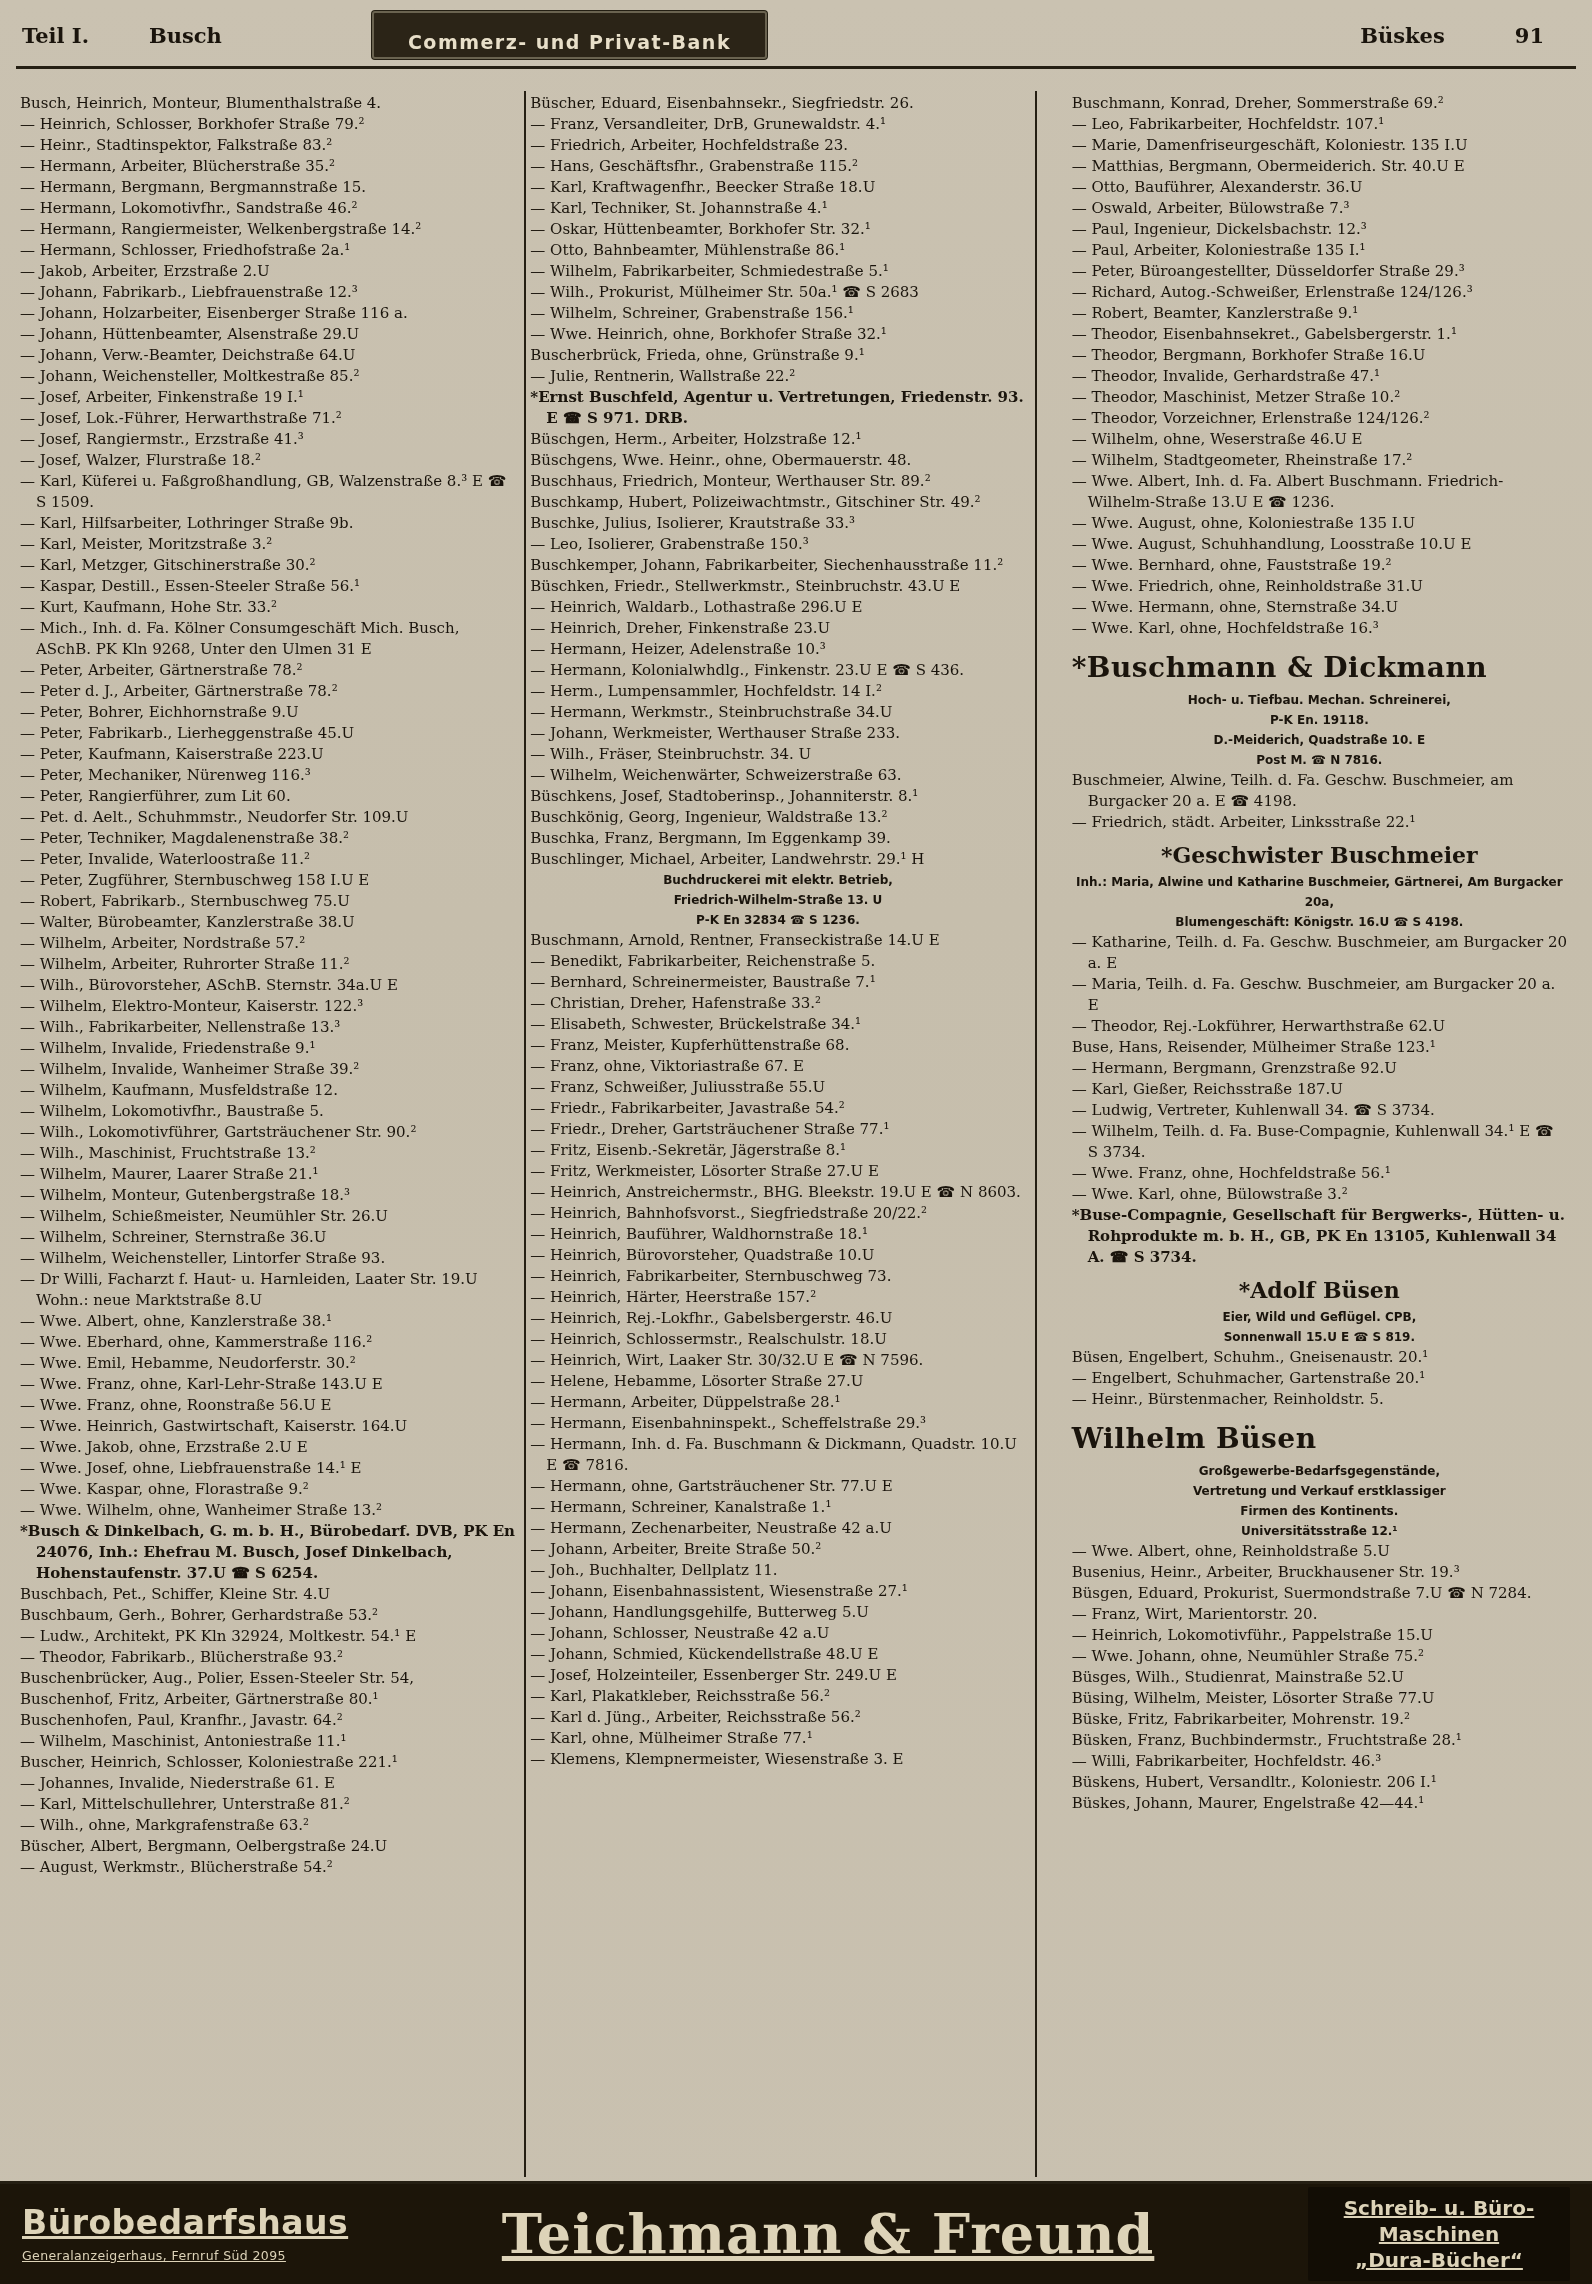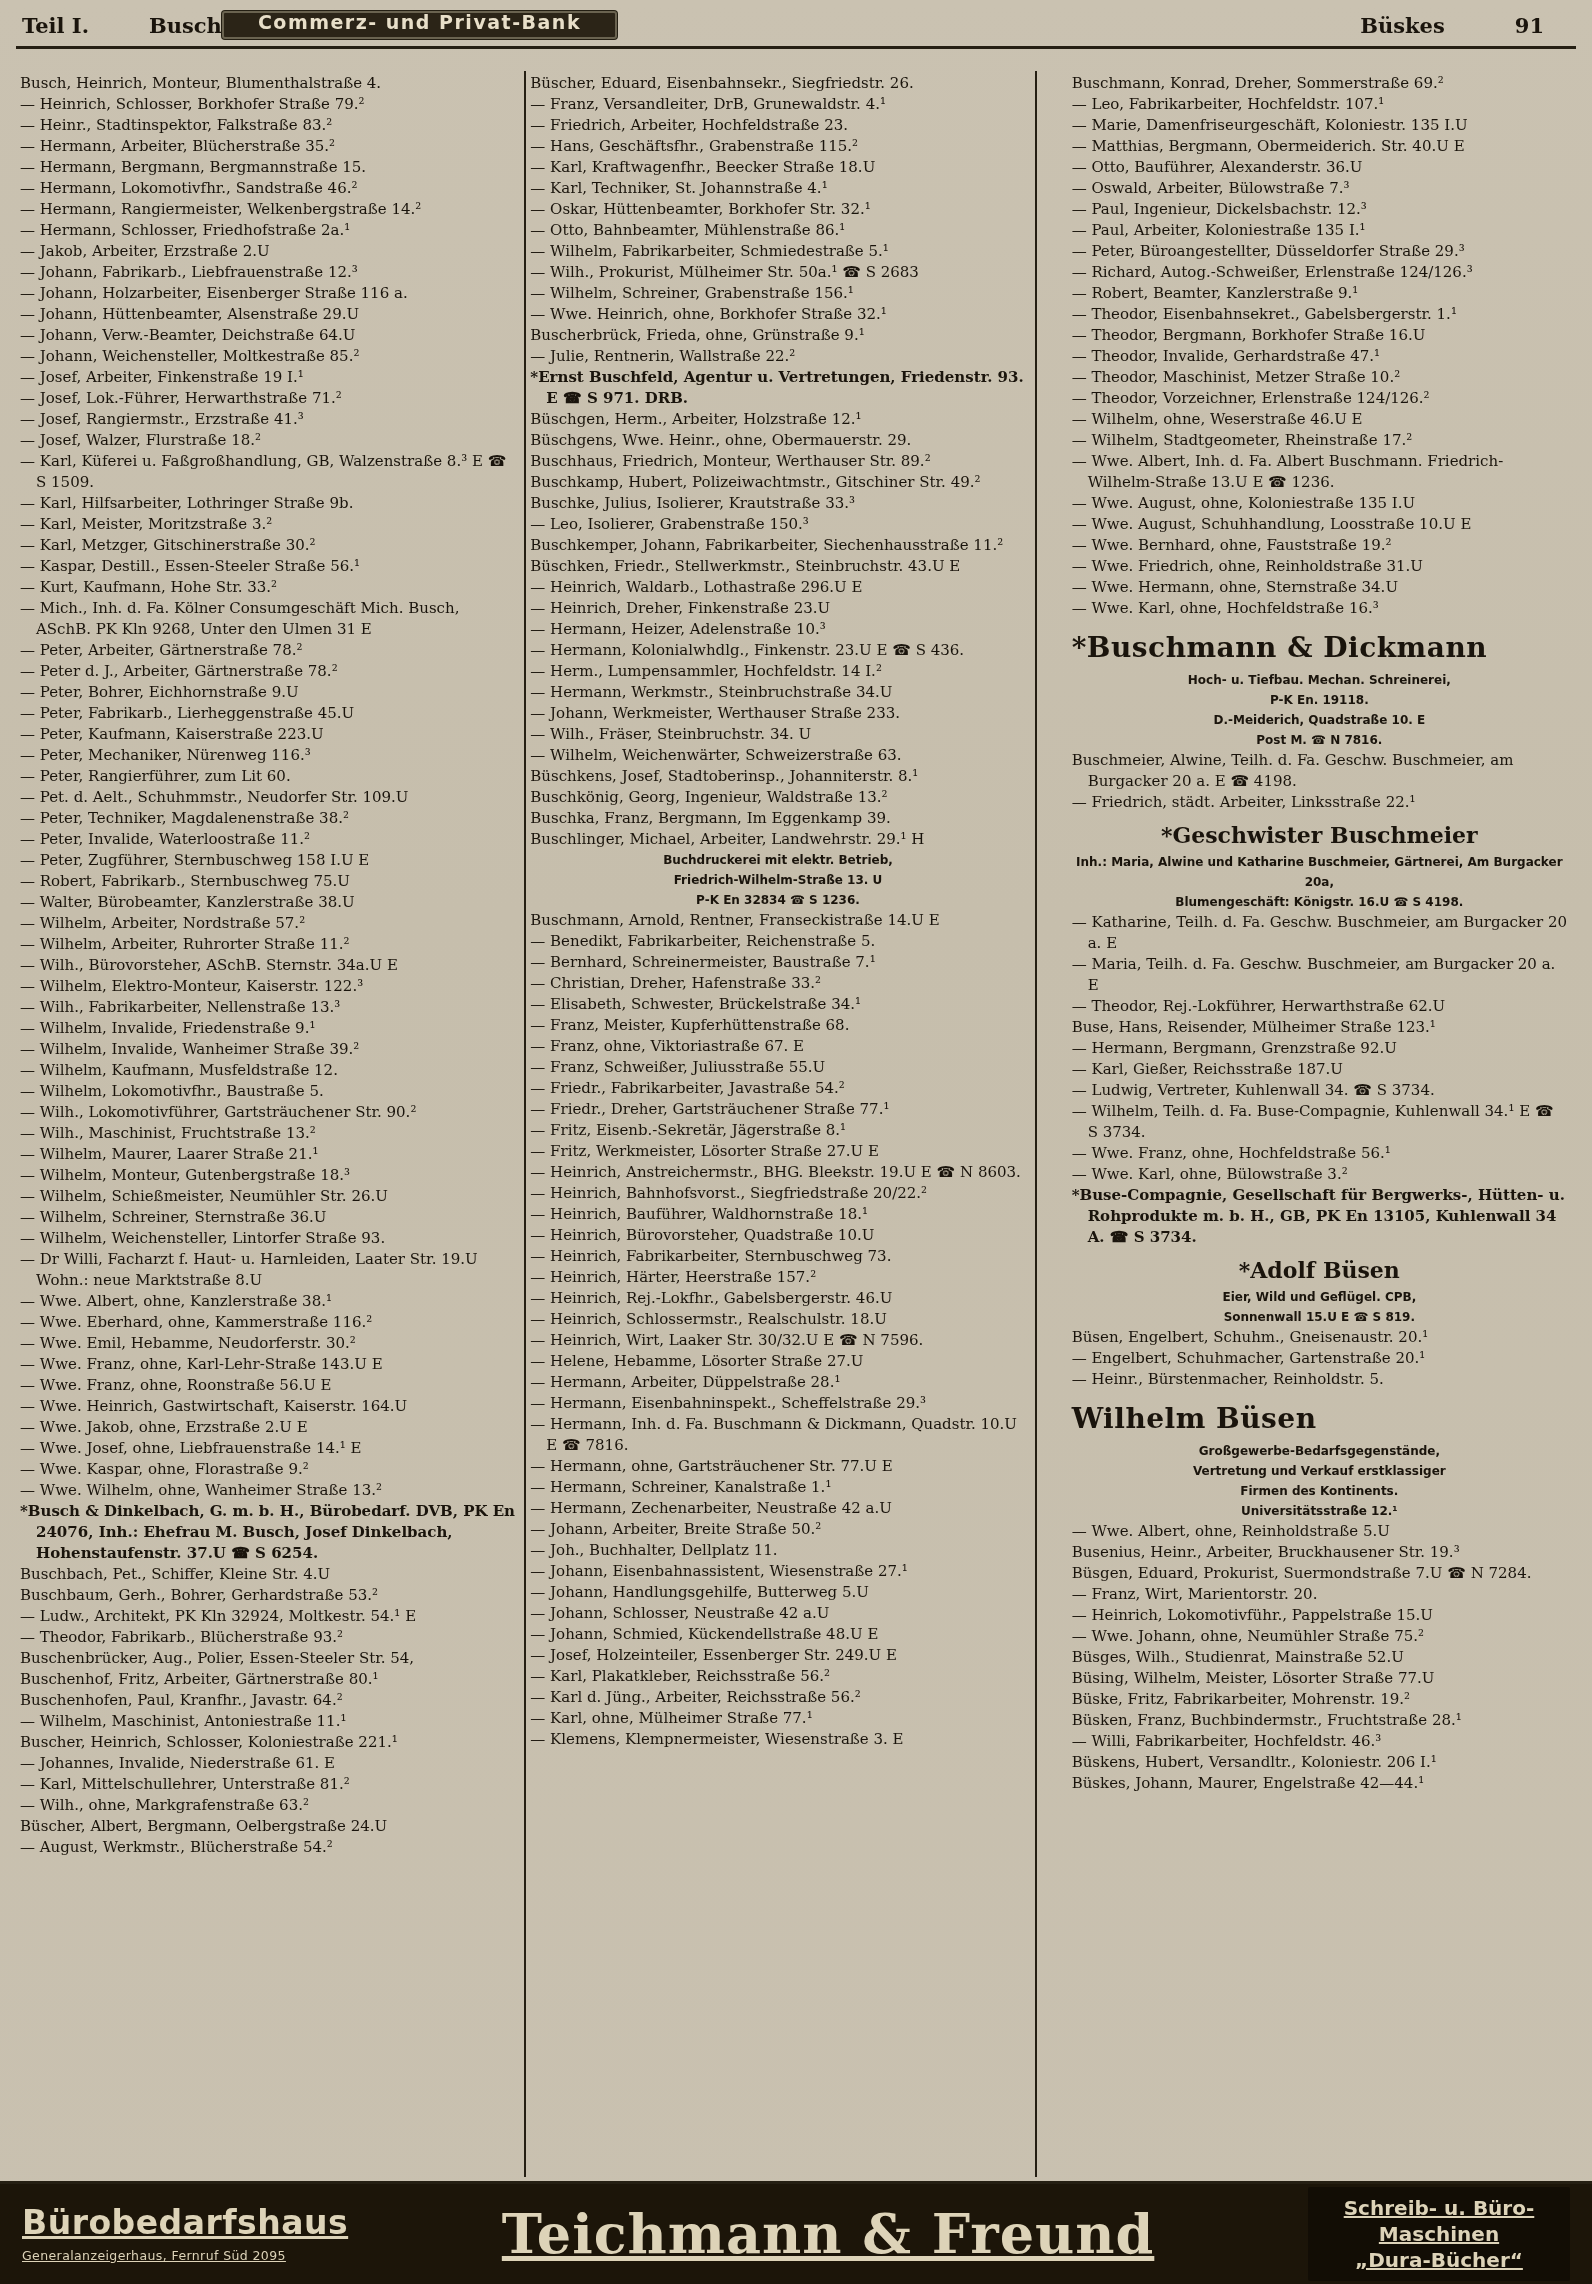--- a/index.html
+++ b/index.html
@@ -18,24 +18,25 @@
   }
   
   .hdr{
     display:flex;align-items:center;
     font-weight:bold;font-size:21px;
     padding:3px 6px 7px;
     border-bottom:3px solid #251f13;
   }
   .hdr .sec{margin-right:60px;}
   .hdr .banner{
+    margin-left:150px;
     background:#2b2417;color:#e8dfc9;
     font-family:"DejaVu Sans",sans-serif;
     font-size:19px;font-weight:bold;letter-spacing:1.5px;
-    padding:0 36px 6px;border-radius:3px;
+    padding:20px 36px 6px;border-radius:3px;
     box-shadow:inset 0 0 0 2px #6a6350, 0 0 0 1px #241f13;
   }
   .hdr .spacer{flex:1;}
   .hdr .guide-right{margin-right:70px;}
   .hdr .pageno{margin-right:26px;}
   
   .cols{flex:1;display:flex;overflow:hidden;padding-top:22px;}
   .col{
     flex:1 1 0;min-width:0;
     padding:2px 9px 0 4px;
@@ -202,21 +203,21 @@
         <div class="entry">— Oskar, Hüttenbeamter, Borkhofer Str. 32.¹</div>
         <div class="entry">— Otto, Bahnbeamter, Mühlenstraße 86.¹</div>
         <div class="entry">— Wilhelm, Fabrikarbeiter, Schmiedestraße 5.¹</div>
         <div class="entry">— Wilh., Prokurist, Mülheimer Str. 50a.¹  ☎ S 2683</div>
         <div class="entry">— Wilhelm, Schreiner, Grabenstraße 156.¹</div>
         <div class="entry">— Wwe. Heinrich, ohne, Borkhofer Straße 32.¹</div>
         <div class="entry">Buscherbrück, Frieda, ohne, Grünstraße 9.¹</div>
         <div class="entry">— Julie, Rentnerin, Wallstraße 22.²</div>
         <div class="entry bold">*Ernst Buschfeld, Agentur u. Vertretungen, Friedenstr. 93. E  ☎ S 971. DRB.</div>
         <div class="entry">Büschgen, Herm., Arbeiter, Holzstraße 12.¹</div>
-        <div class="entry">Büschgens, Wwe. Heinr., ohne, Obermauerstr. 29.</div>
+        <div class="entry">Büschgens, Wwe. Heinr., ohne, Obermauerstr. 48.</div>
         <div class="entry">Buschhaus, Friedrich, Monteur, Werthauser Str. 89.²</div>
         <div class="entry">Buschkamp, Hubert, Polizeiwachtmstr., Gitschiner Str. 49.²</div>
         <div class="entry">Buschke, Julius, Isolierer, Krautstraße 33.³</div>
         <div class="entry">— Leo, Isolierer, Grabenstraße 150.³</div>
         <div class="entry">Buschkemper, Johann, Fabrikarbeiter, Siechenhausstraße 11.²</div>
         <div class="entry">Büschken, Friedr., Stellwerkmstr., Steinbruchstr. 43.U E</div>
         <div class="entry">— Heinrich, Waldarb., Lothastraße 296.U E</div>
         <div class="entry">— Heinrich, Dreher, Finkenstraße 23.U</div>
         <div class="entry">— Hermann, Heizer, Adelenstraße 10.³</div>
         <div class="entry">— Hermann, Kolonialwhdlg., Finkenstr. 23.U E  ☎ S 436.</div>

